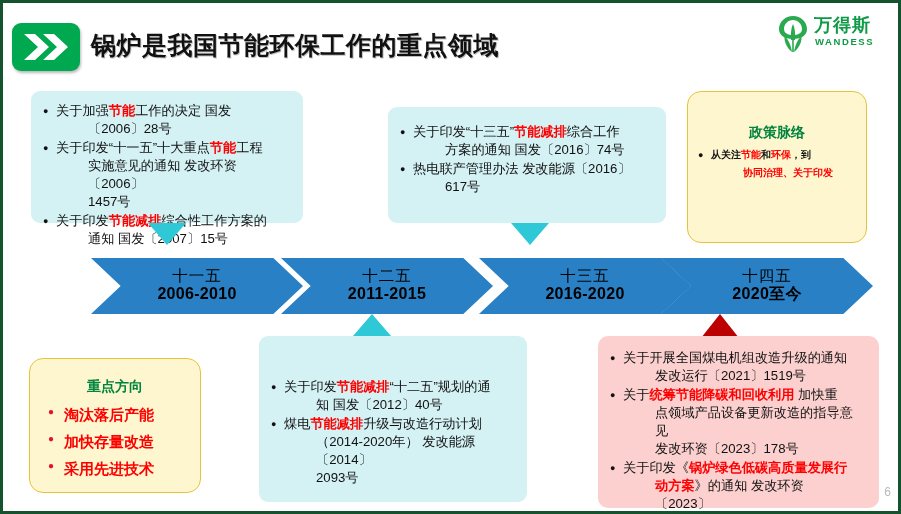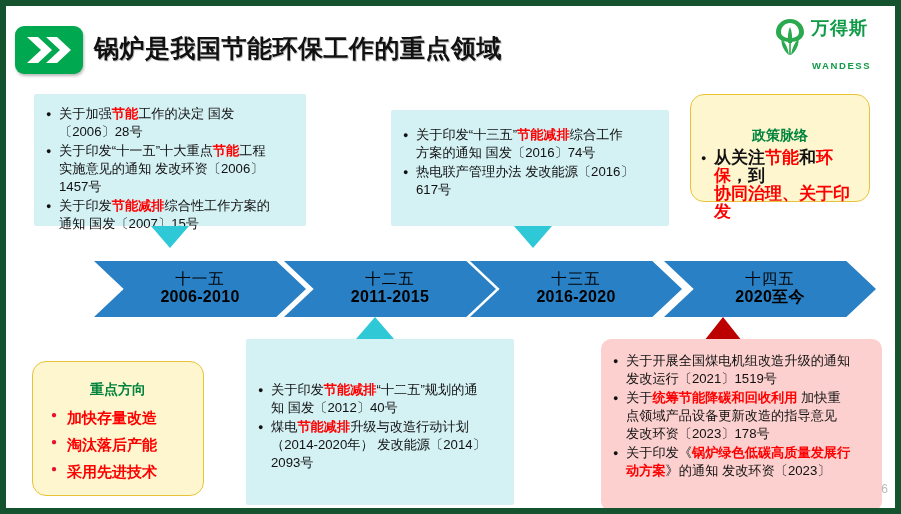--- a/index.html
+++ b/index.html
@@ -6,21 +6,21 @@
   body{
     width:901px;height:514px;
     background:#ffffff;
     font-family:"Liberation Sans","DejaVu Sans",sans-serif;
     overflow:hidden;
     position:relative;
   }
   #slide{
     position:absolute;left:0;top:0;width:901px;height:514px;
     background:#fff;
-    border:6px solid #14532d;
+    border:3px solid #14532d;
     box-sizing:border-box;
     overflow:hidden;
   }
 
   
   .hdr-badge{
     position:absolute;left:9px;top:20px;width:68px;height:48px;
     background:#00a84f;border-radius:9px;
     box-shadow:1px 2px 3px rgba(0,0,0,.28);
   }
@@ -38,30 +38,30 @@
   }
   .logo-mark{position:absolute;left:0;top:2px;}
   .logo-cn{
     position:absolute;left:38px;top:0px;
     font-size:18px;font-weight:bold;color:#0f9b46;
     letter-spacing:1px;white-space:nowrap;
   }
   .logo-en{
     position:absolute;left:39px;top:23px;
     font-size:9.5px;font-weight:bold;color:#0f9b46;
-    letter-spacing:1.6px;white-space:nowrap;margin-top:21px;
+    letter-spacing:1.6px;white-space:nowrap;
   }
 
   
   .box{
     position:absolute;box-sizing:border-box;
   }
   .box-cyan{
     background:#d4f1f4;
-    border-radius:2px;
+    border-radius:9px;
   }
   .box-yellow{
     background:#fdf6cf;
     border:1px solid #e8c33a;
     border-radius:14px;
   }
   .box-pink{
     background:#fbd0cf;
     border-radius:10px;
   }
@@ -72,21 +72,21 @@
     margin:0 0 1px 0;
     font-size:13.2px;line-height:18px;color:#111;
   }
   .bl::before{
     content:"\25CF";position:absolute;left:0;top:0;
     font-size:9px;line-height:19px;color:#111;
   }
   .bl.redbul::before{color:#e8112a;font-size:10px;}
   .txt-red-b{color:#fe0000;font-weight:bold;}
   .txt-green{color:#00843d;font-weight:bold;}
-  .noindent{display:block;padding-left:0;}
+  .noindent{display:block;padding-left:0;margin-left:32px;}
 
   
   .chev{
     position:absolute;top:255px;height:56px;
     background:#2980c4;
     color:#000000;text-align:center;
     -webkit-clip-path:polygon(0 0,86% 0,100% 50%,86% 100%,0 100%,14% 50%);
     clip-path:polygon(0 0,86% 0,100% 50%,86% 100%,0 100%,14% 50%);
   }
   .chev .c1{display:block;font-size:15.5px;line-height:17px;padding-top:9px;letter-spacing:1px;}
@@ -153,56 +153,56 @@
       <span>关于印发“十三五”</span><span class="txt-red-b">节能减排</span><span>综合工作</span>
       <span class="noindent">方案的通知   国发〔2016〕74号</span>
     </span>
     <span class="bl">
       <span>热电联产管理办法  发改能源〔2016〕</span>
       <span class="noindent">617号</span>
     </span>
   </div>
   <div class="tri tri-down-cy" style="left:508px;top:220px;"></div>
 
-  <div class="box box-yellow" style="left:684px;top:88px;width:180px;height:108px;padding:30px 10px 10px 10px;text-align:center;">
+  <div class="box box-yellow" style="left:684px;top:88px;width:180px;height:152px;padding:30px 10px 10px 10px;text-align:center;">
     <div class="txt-green" style="font-size:14px;line-height:20px;margin-bottom:4px;">政策脉络</div>
-    <span class="bl" style="text-align:left;font-weight:bold;font-size:17px;">
+    <span class="bl" style="text-align:left;font-weight:bold;font-size:10px;">
       <span>从关注</span><span class="txt-red-b">节能</span><span>和</span><span class="txt-red-b">环保</span><span>，到</span>
       <span class="noindent txt-red-b">协同治理、关于印发</span>
     </span>
   </div>
 
   <div class="chev" style="left:88px;width:212px;">
     <span class="c1">十一五</span>
     <span class="c2">2006-2010</span>
   </div>
   <div class="chev" style="left:278px;width:212px;">
     <span class="c1">十二五</span>
     <span class="c2">2011-2015</span>
   </div>
-  <div class="chev" style="left:464px;width:212px;">
+  <div class="chev" style="left:476px;width:212px;">
     <span class="c1">十三五</span>
     <span class="c2">2016-2020</span>
   </div>
   <div class="chev" style="left:658px;width:212px;text-align:center;">
     <span class="c1">十四五</span>
     <span class="c2">2020至今</span>
   </div>
 
   <div class="tri tri-up-cy" style="left:350px;top:311px;"></div>
   <div class="tri tri-up-red" style="left:698px;top:311px;"></div>
 
   <div class="box box-yellow" style="left:26px;top:355px;width:172px;height:135px;padding:17px 10px 10px 18px;">
     <div class="txt-green" style="font-size:14px;line-height:20px;text-align:center;margin-bottom:6px;padding-right:8px;">重点方向</div>
+    <span class="bl redbul txt-red-b" style="font-size:15px;line-height:26px;padding-left:16px;">淘汰落后产能</span>
     <span class="bl redbul txt-red-b" style="font-size:15px;line-height:26px;padding-left:16px;">加快存量改造</span>
-    <span class="bl redbul txt-red-b" style="font-size:15px;line-height:26px;padding-left:16px;">淘汰落后产能</span>
     <span class="bl redbul txt-red-b" style="font-size:15px;line-height:26px;padding-left:16px;">采用先进技术</span>
   </div>
 
-  <div class="box box-cyan" style="left:240px;top:333px;width:268px;height:166px;padding:42px 0 10px 12px;">
+  <div class="box box-cyan" style="left:256px;top:333px;width:268px;height:166px;padding:42px 0 10px 12px;">
     <span class="bl">
       <span>关于印发</span><span class="txt-red-b">节能减排</span><span>“十二五”规划的通</span>
       <span class="noindent">知  国发〔2012〕40号</span>
     </span>
     <span class="bl">
       <span>煤电</span><span class="txt-red-b">节能减排</span><span>升级与改造行动计划</span>
       <span class="noindent">（2014-2020年） 发改能源〔2014〕</span>
       <span class="noindent">2093号</span>
     </span>
   </div>

